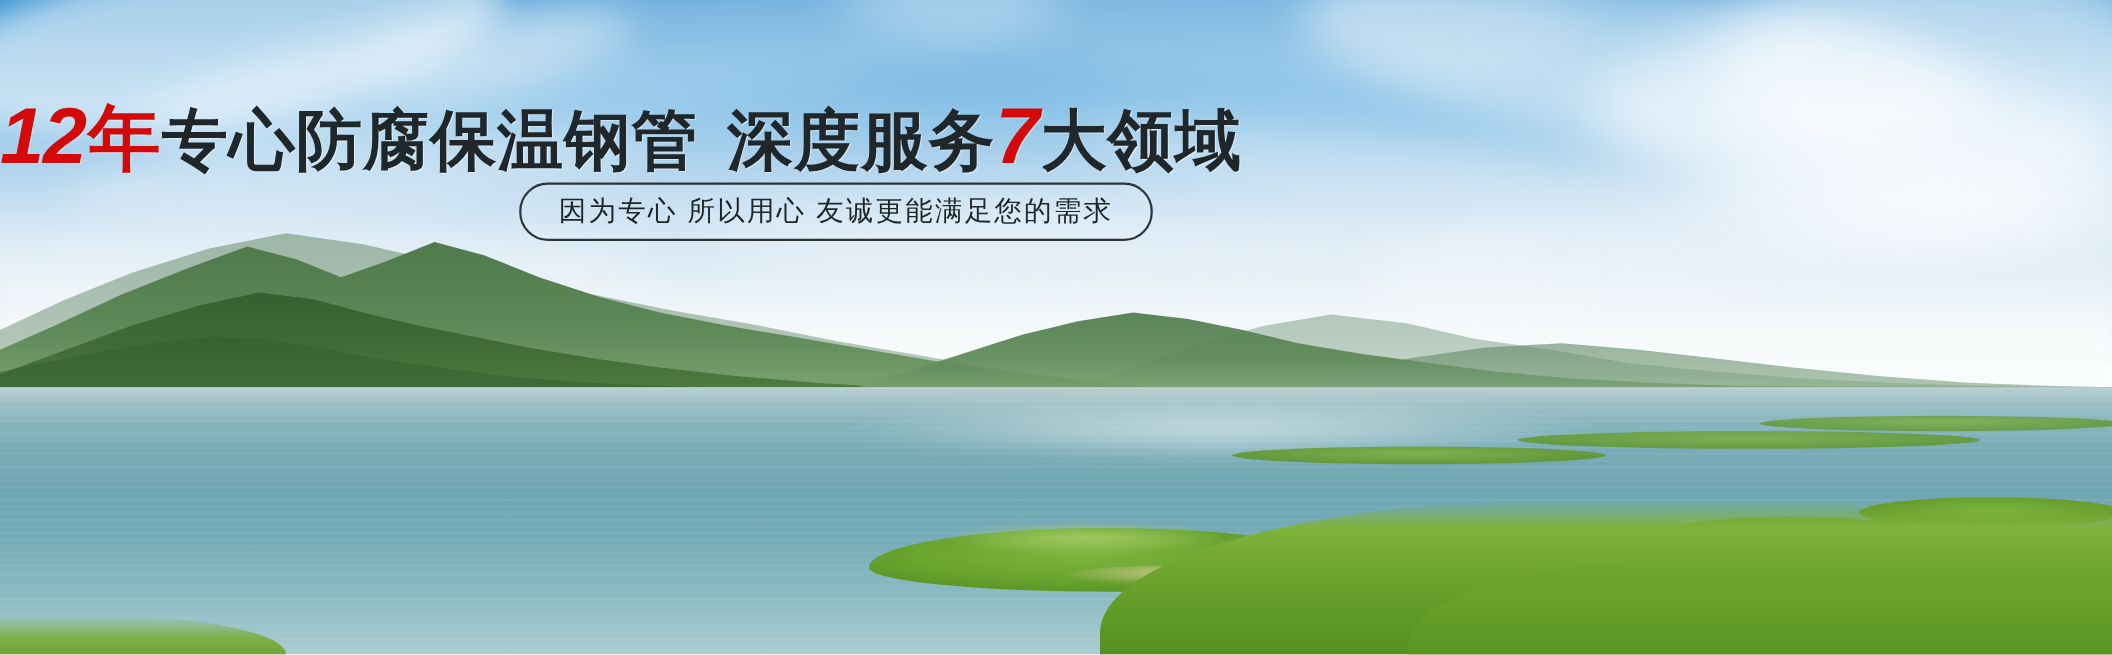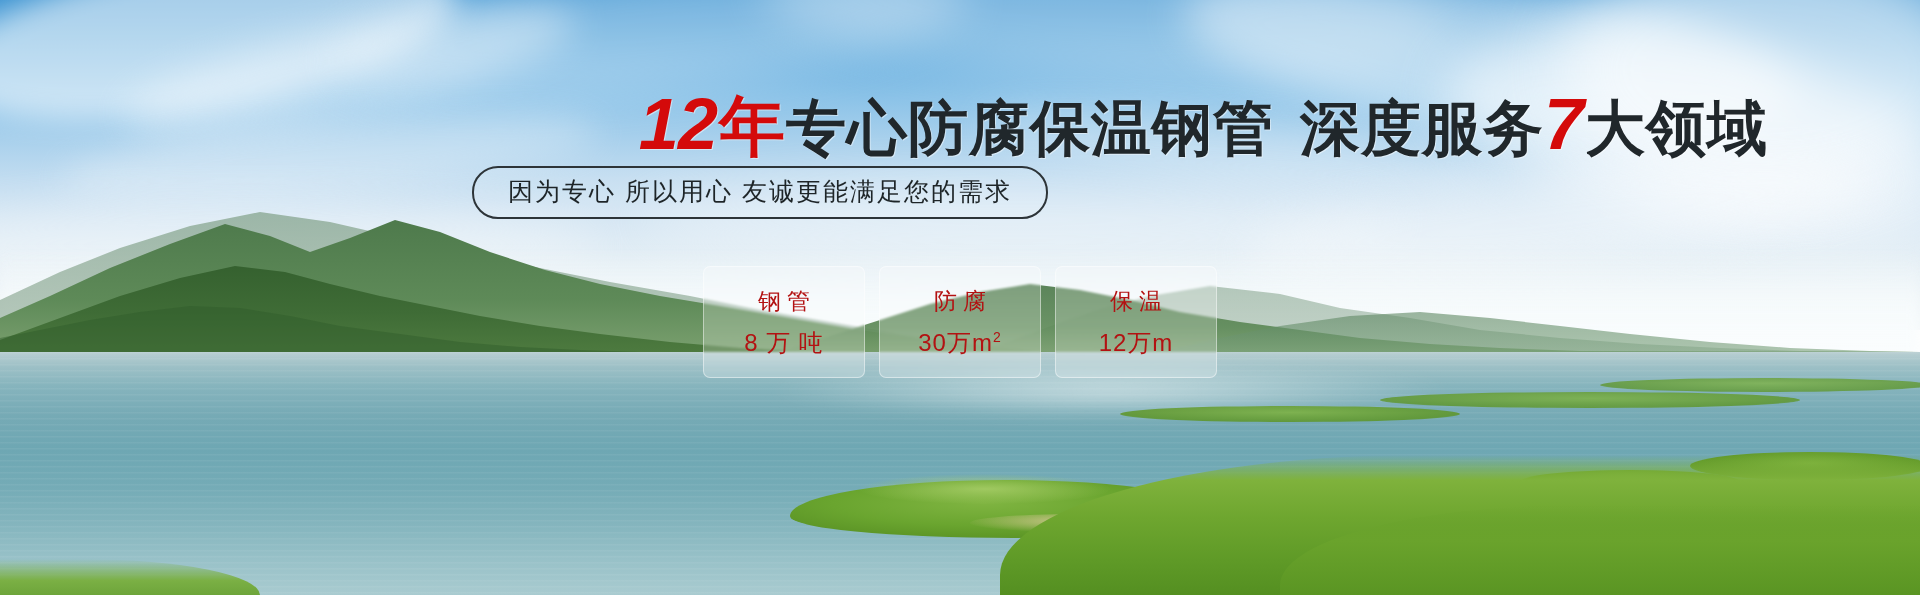--- a/index.html
+++ b/index.html
@@ -142,21 +142,21 @@
   .i5 { left:1120px; top:406px; width:340px; height:16px; opacity:.85; }
   .i6 { left:1380px; top:392px; width:420px; height:16px; opacity:.8; }
   .i7 { left:1600px; top:378px; width:330px; height:14px; opacity:.75; }
 
   
   .content { position:absolute; inset:0; }
 
   .headline {
     position:absolute;
     left:0; top:88px; width:1768px;
-    text-align:right;
+    text-align:left;
     white-space:nowrap;
     font-size:60px;
     font-weight:bold;
     letter-spacing:1px;
     line-height:1;
     color:#20272b;
     text-shadow: 1px 1px 0 rgba(255,255,255,.45);
   }
   .headline .red {
     color:#d40a0a;
@@ -311,32 +311,14 @@
   <div class="content">
 
     <div class="headline">
       <span class="red num">12</span><span class="red">年</span><span>专心防腐保温钢管</span><span class="gapword">深度服务</span><span class="red num">7</span><span>大领域</span>
     </div>
 
     <div class="subtitle-wrap">
       <div class="subtitle">因为专心 所以用心  友诚更能满足您的需求</div>
     </div>
 
-    <div class="cards">
-
-      <div class="card">
-        <div class="card-label">钢管</div>
-        <div class="card-value"><span>8 万 吨</span></div>
-      </div>
-
-      <div class="card">
-        <div class="card-label">防腐</div>
-        <div class="card-value"><span>30万m</span><sup>2</sup></div>
-      </div>
-
-      <div class="card">
-        <div class="card-label">保温</div>
-        <div class="card-value"><span>12万m</span></div>
-      </div>
-
-    </div>
   </div>
 </div>
 
 </body></html>

